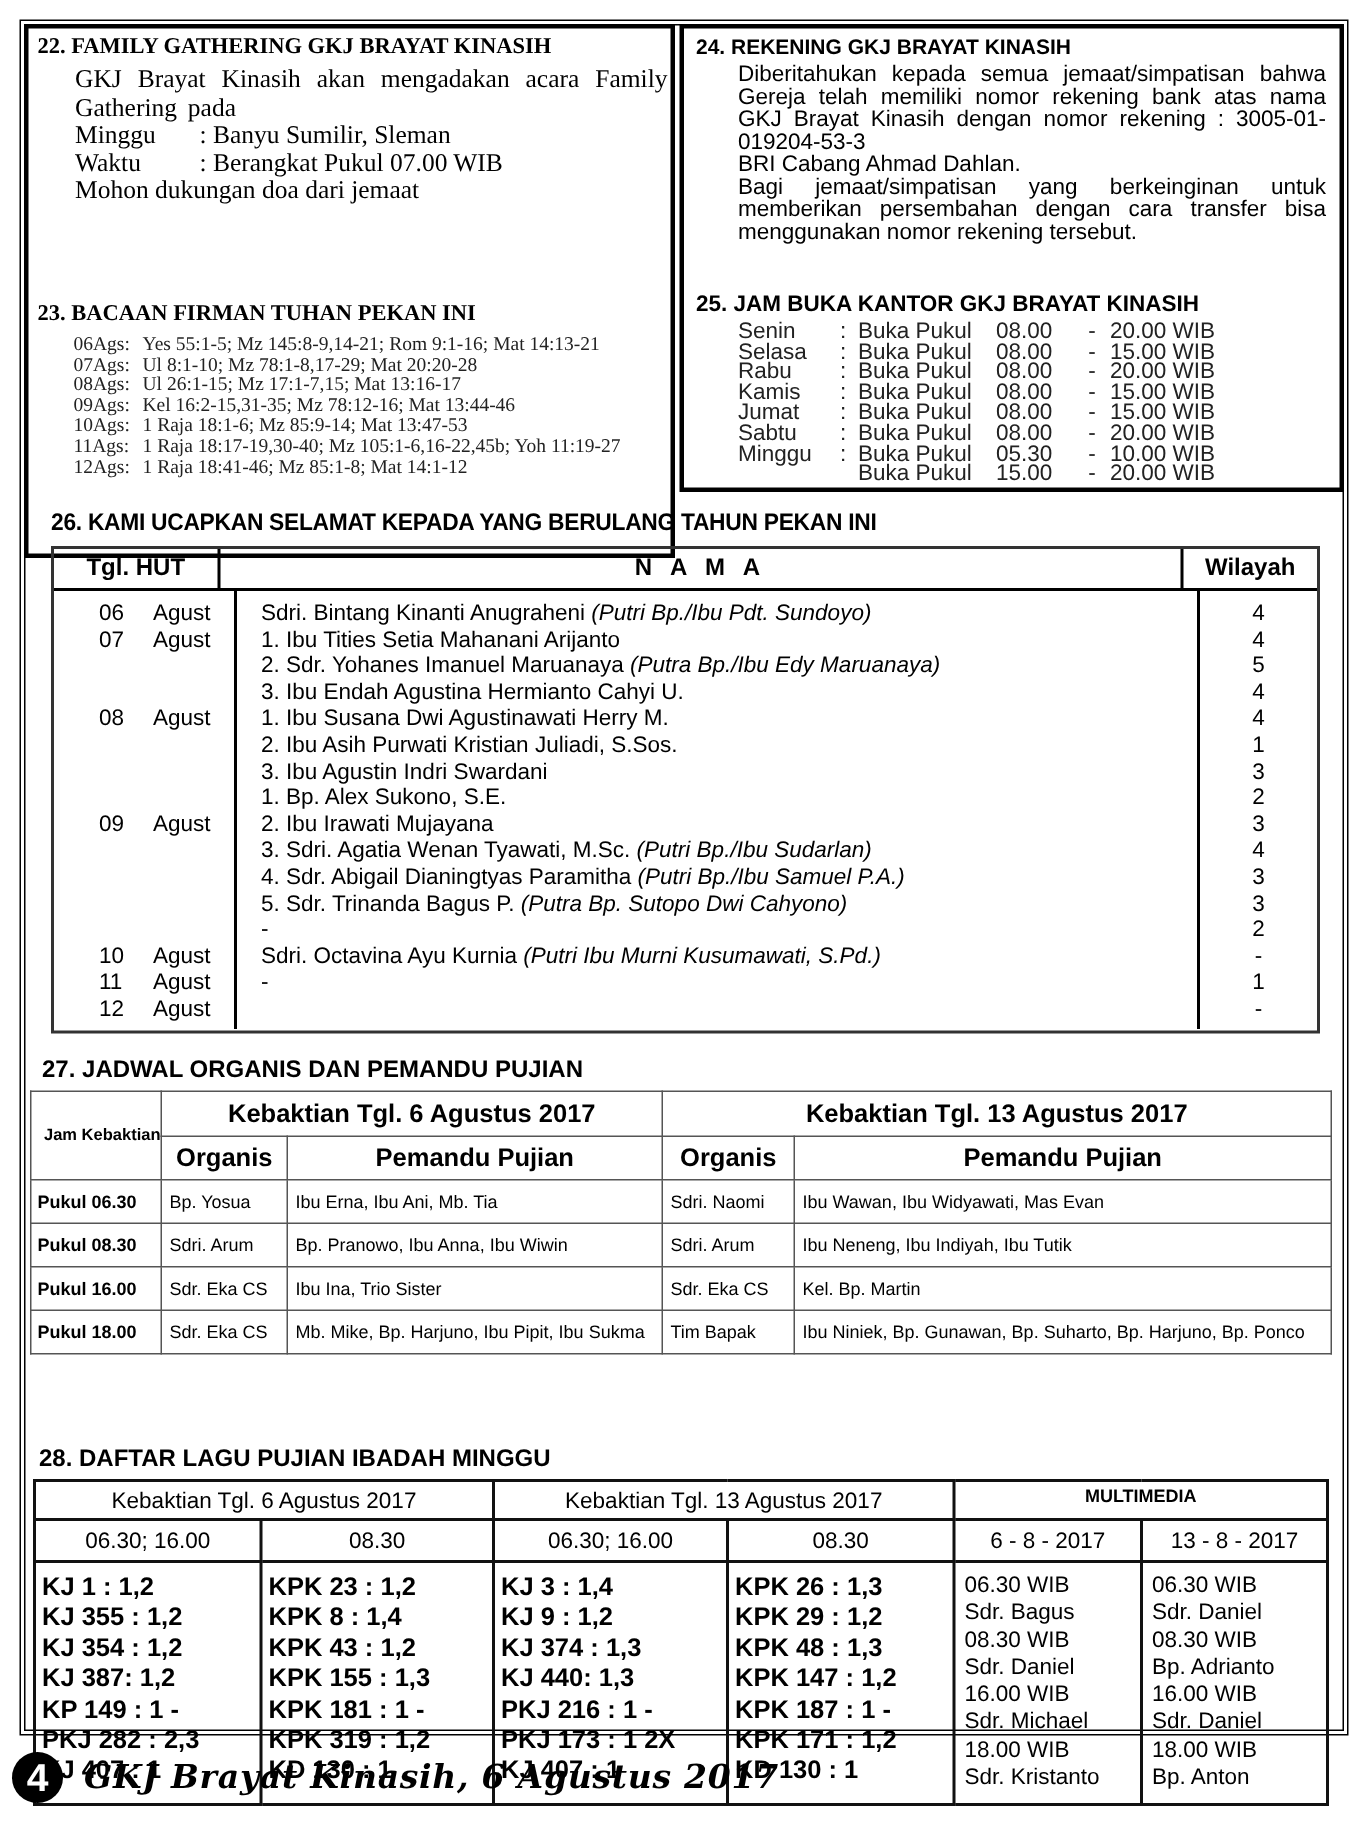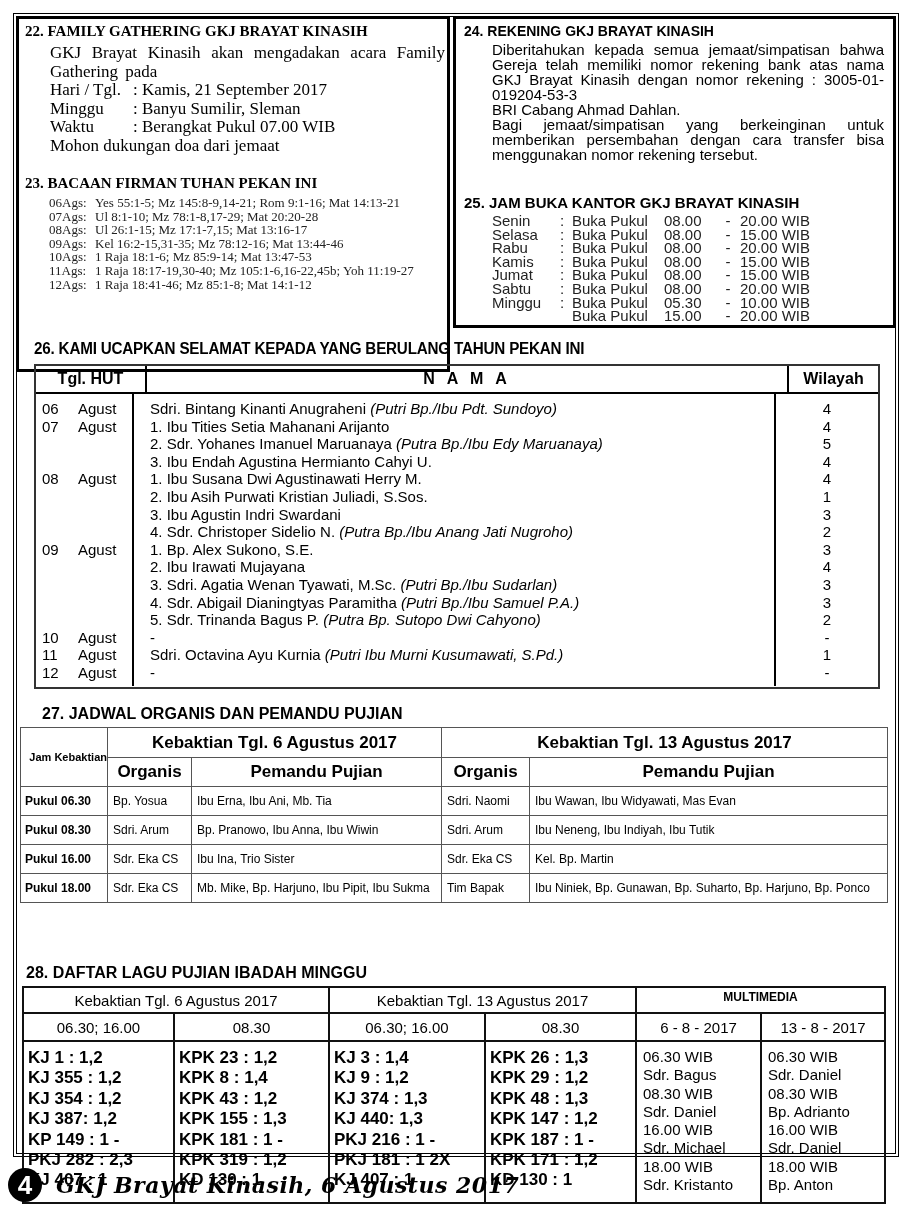--- a/index.html
+++ b/index.html
@@ -23,21 +23,21 @@
   }
   .sec-title { font-weight: bold; font-size: 15px; letter-spacing: 0; }
   .sec22 { position: absolute; left: 6px; top: 4px; width: 420px; }
   .sec22 .sec-title { font-size: 15px; }
   .sec22 .body { margin-left: 25px; font-size: 17px; line-height: 18.5px; margin-top: 4px; }
   .sec22 .row { display: flex; }
   .sec22 .row .k { width: 83px; }
   .sec22 .intro { text-align: justify; text-align-last: left; word-spacing: 3px; }
 
   .sec23 { position: absolute; left: 6px; top: 156px; width: 420px; }
-  .sec23 .sec-title { font-size: 15px; }
+  .sec23 .sec-title { font-size: 15px; margin-top: 26px; }
   .sec23 .list { margin-left: 24px; margin-top: 4px; font-size: 13px; line-height: 13.6px; color: #222; }
   .sec23 .item { display: flex; }
   .sec23 .item .d { width: 46px; flex-shrink: 0; }
   .sec23 .item .v { flex: 1; }
 
   .sec24 { position: absolute; left: 8px; top: 4px; width: 420px; }
   .sec24 .sec-title { font-size: 14px; }
   .sec24 .body { margin-left: 28px; font-size: 15px; line-height: 15px; margin-top: 3px; text-align: justify; }
   .sec24 .body p { margin: 0; }
 
@@ -54,31 +54,31 @@
 
   
   .sec26 { position: absolute; left: 34px; top: 340px; width: 846px; }
   .sec26 .sec-title { font-size: 16px; letter-spacing: -0.2px; transform: scaleX(0.95); transform-origin: left; }
   .hut-table { position: absolute; left: 0; top: 24px; width: 846px; height: 325px; border: 2px solid #333; }
   .hut-head { display: flex; height: 28px; border-bottom: 2px solid #000; font-weight: bold; font-size: 16px; }
   .hut-head .c1 { width: 111px; text-align: center; line-height: 26px; border-right: 2px solid #000; }
   .hut-head .c2 { width: 642px; text-align: center; line-height: 26px; border-right: 2px solid #000; letter-spacing: 4px; }
   .hut-head .c3 { flex: 1; text-align: center; line-height: 26px; }
   .hut-body { display: flex; height: 292px; font-size: 15px; line-height: 17.6px; }
-  .hut-body .c1 { width: 98px; border-right: 2px solid #000; padding: 6px 0 0 6px; }
+  .hut-body .c1 { width: 98px; border-right: 2px solid #000; padding: 6px 0 0 6px; margin-left: 24px; }
   .hut-body .c2 { width: 642px; border-right: 2px solid #000; padding: 6px 0 0 16px; }
   .hut-body .c3 { flex: 1; padding: 6px 0 0 0; text-align: center; }
   .hut-date { display: flex; height: 17.6px; }
   .hut-date .dd { width: 36px; }
   .hut-line { height: 17.6px; white-space: nowrap; }
   .hut-line i { font-style: italic; }
 
   
   .sec27 { position: absolute; left: 24px; top: 705px; width: 866px; }
-  .sec27 .sec-title { font-size: 16px; margin-left: 18px; }
+  .sec27 .sec-title { font-size: 16px; margin-left: 4px; }
   .org-table { position: absolute; left: -4px; top: 22px; width: 868px; border-collapse: collapse; font-size: 12px; }
   .org-table td, .org-table th { border: 1px solid #555; }
   .org-table th { font-weight: bold; }
   .org-table .big { font-size: 17px; height: 30px; }
   .org-table .sub { font-size: 17px; height: 29px; }
   .org-table .jam { font-size: 11px; line-height: 12px; width: 87px; text-align: right; }
   .org-table td { height: 29px; padding-left: 5px; color: #000000; }
   .org-table td.time { font-weight: bold; font-size: 12px; padding-left: 4px; color: #000; }
 
   
@@ -104,24 +104,20 @@
 <body>
 
 <div class="page-frame"></div>
 
 <div class="box-left">
   <div class="sec22">
     <div class="sec-title">22. FAMILY GATHERING GKJ BRAYAT KINASIH</div>
     <div class="body">
       <div class="intro">GKJ Brayat Kinasih akan mengadakan acara Family Gathering pada</div>
       <div class="row">
-          <span class="k">Hari / Tgl.</span>
-          <span>: Kamis, 21 September 2017</span>
-        </div>
-      <div class="row">
           <span class="k">Minggu</span>
           <span>: Banyu Sumilir, Sleman</span>
         </div>
       <div class="row">
           <span class="k">Waktu</span>
           <span>: Berangkat Pukul 07.00 WIB</span>
         </div>
       <div>Mohon dukungan doa dari jemaat</div>
     </div>
   </div>
@@ -318,21 +314,20 @@
           </div>
         </div>
       <div class="c2" id="hut-names">
           <div class="hut-line"><span>Sdri. Bintang Kinanti Anugraheni</span> <i>(Putri Bp./Ibu Pdt. Sundoyo)</i></div>
           <div class="hut-line"><span>1. Ibu Tities Setia Mahanani Arijanto</span> <i></i></div>
           <div class="hut-line"><span>2. Sdr. Yohanes Imanuel Maruanaya</span> <i>(Putra Bp./Ibu Edy Maruanaya)</i></div>
           <div class="hut-line"><span>3. Ibu Endah Agustina Hermianto Cahyi U.</span> <i></i></div>
           <div class="hut-line"><span>1. Ibu Susana Dwi Agustinawati Herry M.</span> <i></i></div>
           <div class="hut-line"><span>2. Ibu Asih Purwati Kristian Juliadi, S.Sos.</span> <i></i></div>
           <div class="hut-line"><span>3. Ibu Agustin Indri Swardani</span> <i></i></div>
-          <div class="hut-line"><span>4. Sdr. Christoper Sidelio N.</span> <i>(Putra Bp./Ibu Anang Jati Nugroho)</i></div>
           <div class="hut-line"><span>1. Bp. Alex Sukono, S.E.</span> <i></i></div>
           <div class="hut-line"><span>2. Ibu Irawati Mujayana</span> <i></i></div>
           <div class="hut-line"><span>3. Sdri.  Agatia Wenan Tyawati, M.Sc.</span> <i>(Putri Bp./Ibu Sudarlan)</i></div>
           <div class="hut-line"><span>4. Sdr. Abigail Dianingtyas Paramitha</span> <i>(Putri Bp./Ibu Samuel P.A.)</i></div>
           <div class="hut-line"><span>5. Sdr. Trinanda Bagus P.</span> <i>(Putra Bp. Sutopo Dwi Cahyono)</i></div>
           <div class="hut-line"><span>-</span> <i></i></div>
           <div class="hut-line"><span>Sdri. Octavina Ayu Kurnia</span> <i>(Putri Ibu Murni Kusumawati, S.Pd.)</i></div>
           <div class="hut-line"><span>-</span> <i></i></div>
         </div>
       <div class="c3" id="hut-regions">
@@ -441,21 +436,21 @@
             <div>KPK 181 : 1 -</div>
             <div>KPK 319 : 1,2</div>
             <div>KD 130 : 1</div>
           </td>
           <td class="songs">
             <div>KJ 3 : 1,4</div>
             <div>KJ 9 : 1,2</div>
             <div>KJ 374 : 1,3</div>
             <div>KJ 440: 1,3</div>
             <div>PKJ 216 : 1 -</div>
-            <div>PKJ 181 : 1 2X</div>
+            <div>PKJ 173 : 1 2X</div>
             <div>KJ 407 : 1</div>
           </td>
           <td class="songs">
             <div>KPK 26 : 1,3</div>
             <div>KPK 29 : 1,2</div>
             <div>KPK 48 : 1,3</div>
             <div>KPK 147 : 1,2</div>
             <div>KPK 187 : 1 -</div>
             <div>KPK 171 : 1,2</div>
             <div>KD 130 : 1</div>

